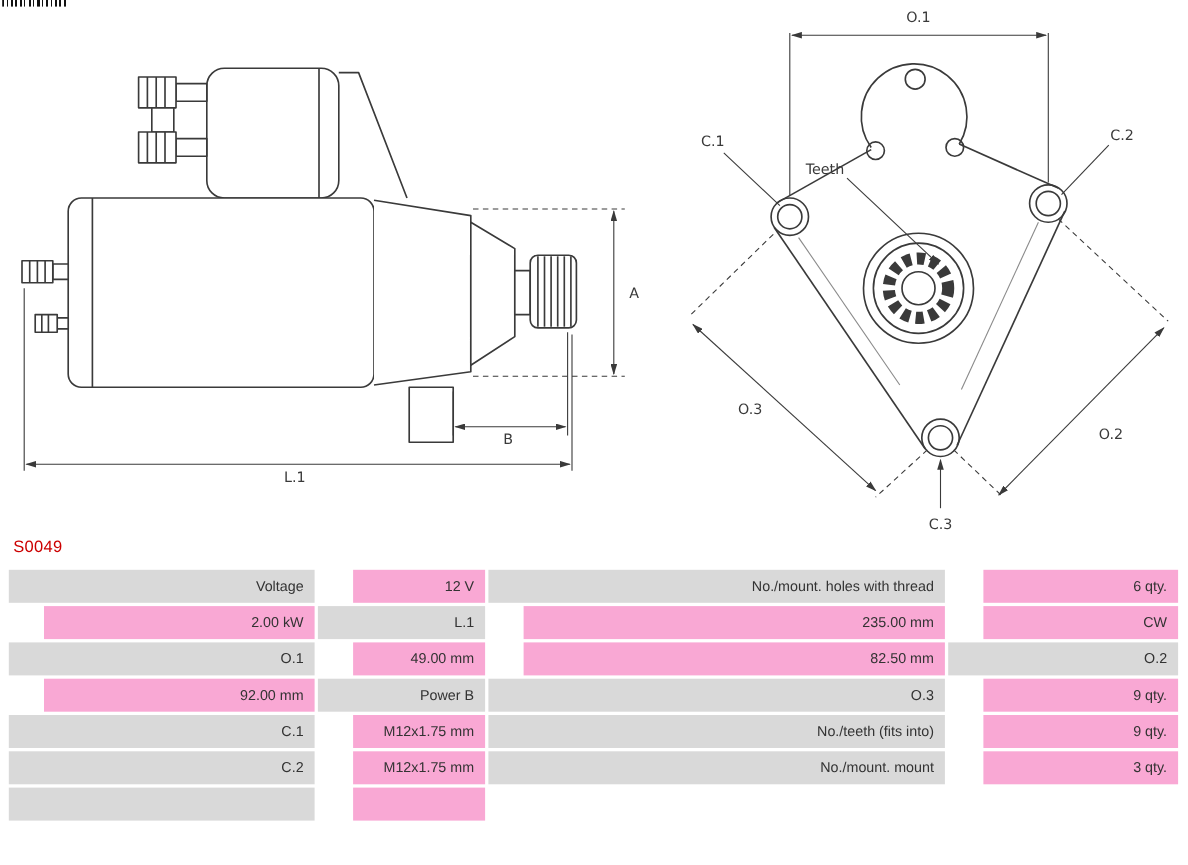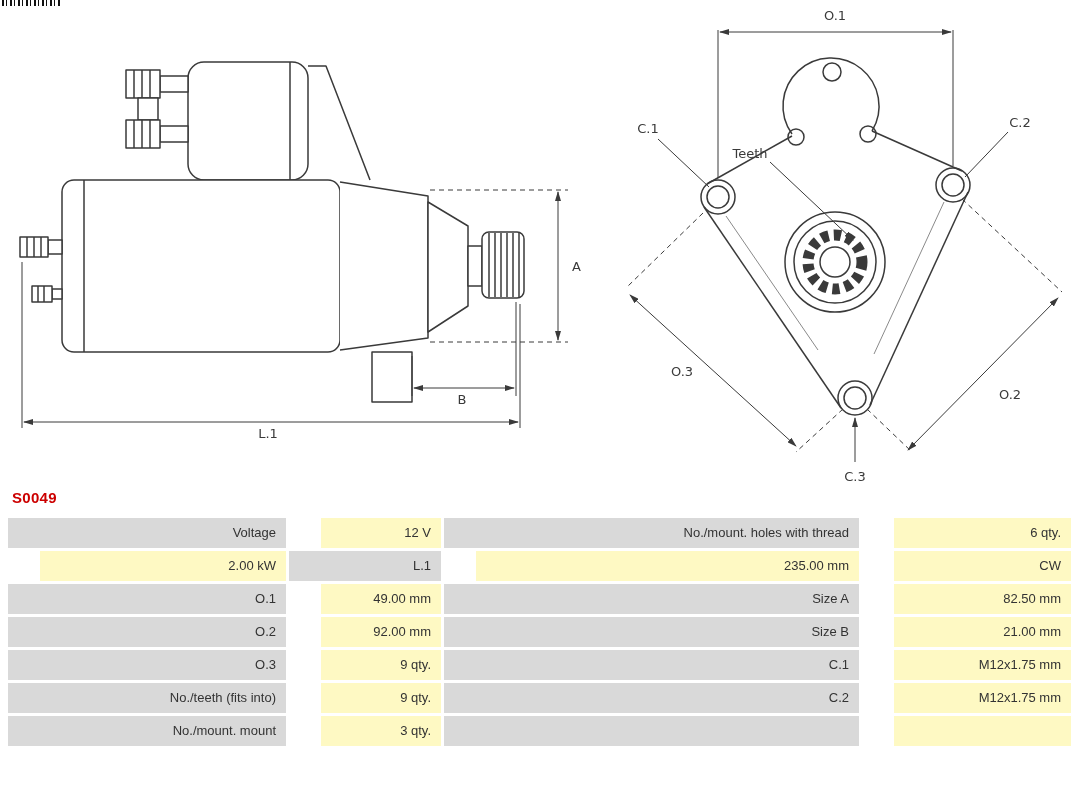--- a/index.html
+++ b/index.html
@@ -1,27 +1,27 @@
 <!DOCTYPE html>
 <html><head>
 <meta charset="utf-8">
 <style>
   html,body{margin:0;padding:0;background:#fff;width:1080px;height:786px;overflow:hidden;
     font-family:"Liberation Sans","DejaVu Sans",sans-serif;}
   .stage{position:relative;width:1080px;height:786px;background:#fff;}
   .abs{position:absolute;}
   .barcode{left:2px;top:0;width:58px;height:6px;
     background:repeating-linear-gradient(90deg,#111 0 2px,#fff 2px 4px,#111 4px 5px,#fff 5px 8px);}
-  .product-code{left:12px;top:489px;font-size:15px;color:#cc0000;letter-spacing:.3px;font-weight:bold;}
+  .product-code{left:12px;top:489px;font-size:15px;color:#cc0000;letter-spacing:.3px;}
   .spec-table{left:8px;top:518px;display:grid;grid-template-columns:278px 152px 415px 209px;
     gap:3px;width:857px;}
   .cell{height:30px;line-height:30px;font-size:13px;color:#333;text-align:right;
     padding-right:10px;box-sizing:border-box;white-space:nowrap;overflow:hidden;}
   .c-label{background:#d9d9d9;}
-  .c-value{background:#fef9c3;margin-left:32px;}
+  .c-value{background:#f9a8d4;margin-left:32px;}
   svg text{font-family:"DejaVu Sans","Liberation Sans",sans-serif;}
 </style>
 </head>
 <body>
 
 <div class="stage">
 
   <div class="abs barcode"></div>
 
   <svg class="abs" style="left:0;top:4px" width="600" height="466" viewBox="0 0 600 466">
@@ -150,27 +150,25 @@
     <div class="cell c-value">6 qty.</div>
 
     <div class="cell c-value">2.00 kW</div>
     <div class="cell c-label">L.1</div>
     <div class="cell c-value">235.00 mm</div>
 
     <div class="cell c-value">CW</div>
     <div class="cell c-label">O.1</div>
     <div class="cell c-value">49.00 mm</div>
 
-    <div class="cell c-label">Size A</div>
     <div class="cell c-value">82.50 mm</div>
     <div class="cell c-label">O.2</div>
     <div class="cell c-value">92.00 mm</div>
 
-    <div class="cell c-label">Size B</div>
-    <div class="cell c-value">21.00 mm</div>
+    <div class="cell c-label">Power B</div>
     <div class="cell c-label">O.3</div>
 
     <div class="cell c-value">9 qty.</div>
     <div class="cell c-label">C.1</div>
     <div class="cell c-value">M12x1.75 mm</div>
 
     <div class="cell c-label">No./teeth (fits into)</div>
     <div class="cell c-value">9 qty.</div>
     <div class="cell c-label">C.2</div>
     <div class="cell c-value">M12x1.75 mm</div>

